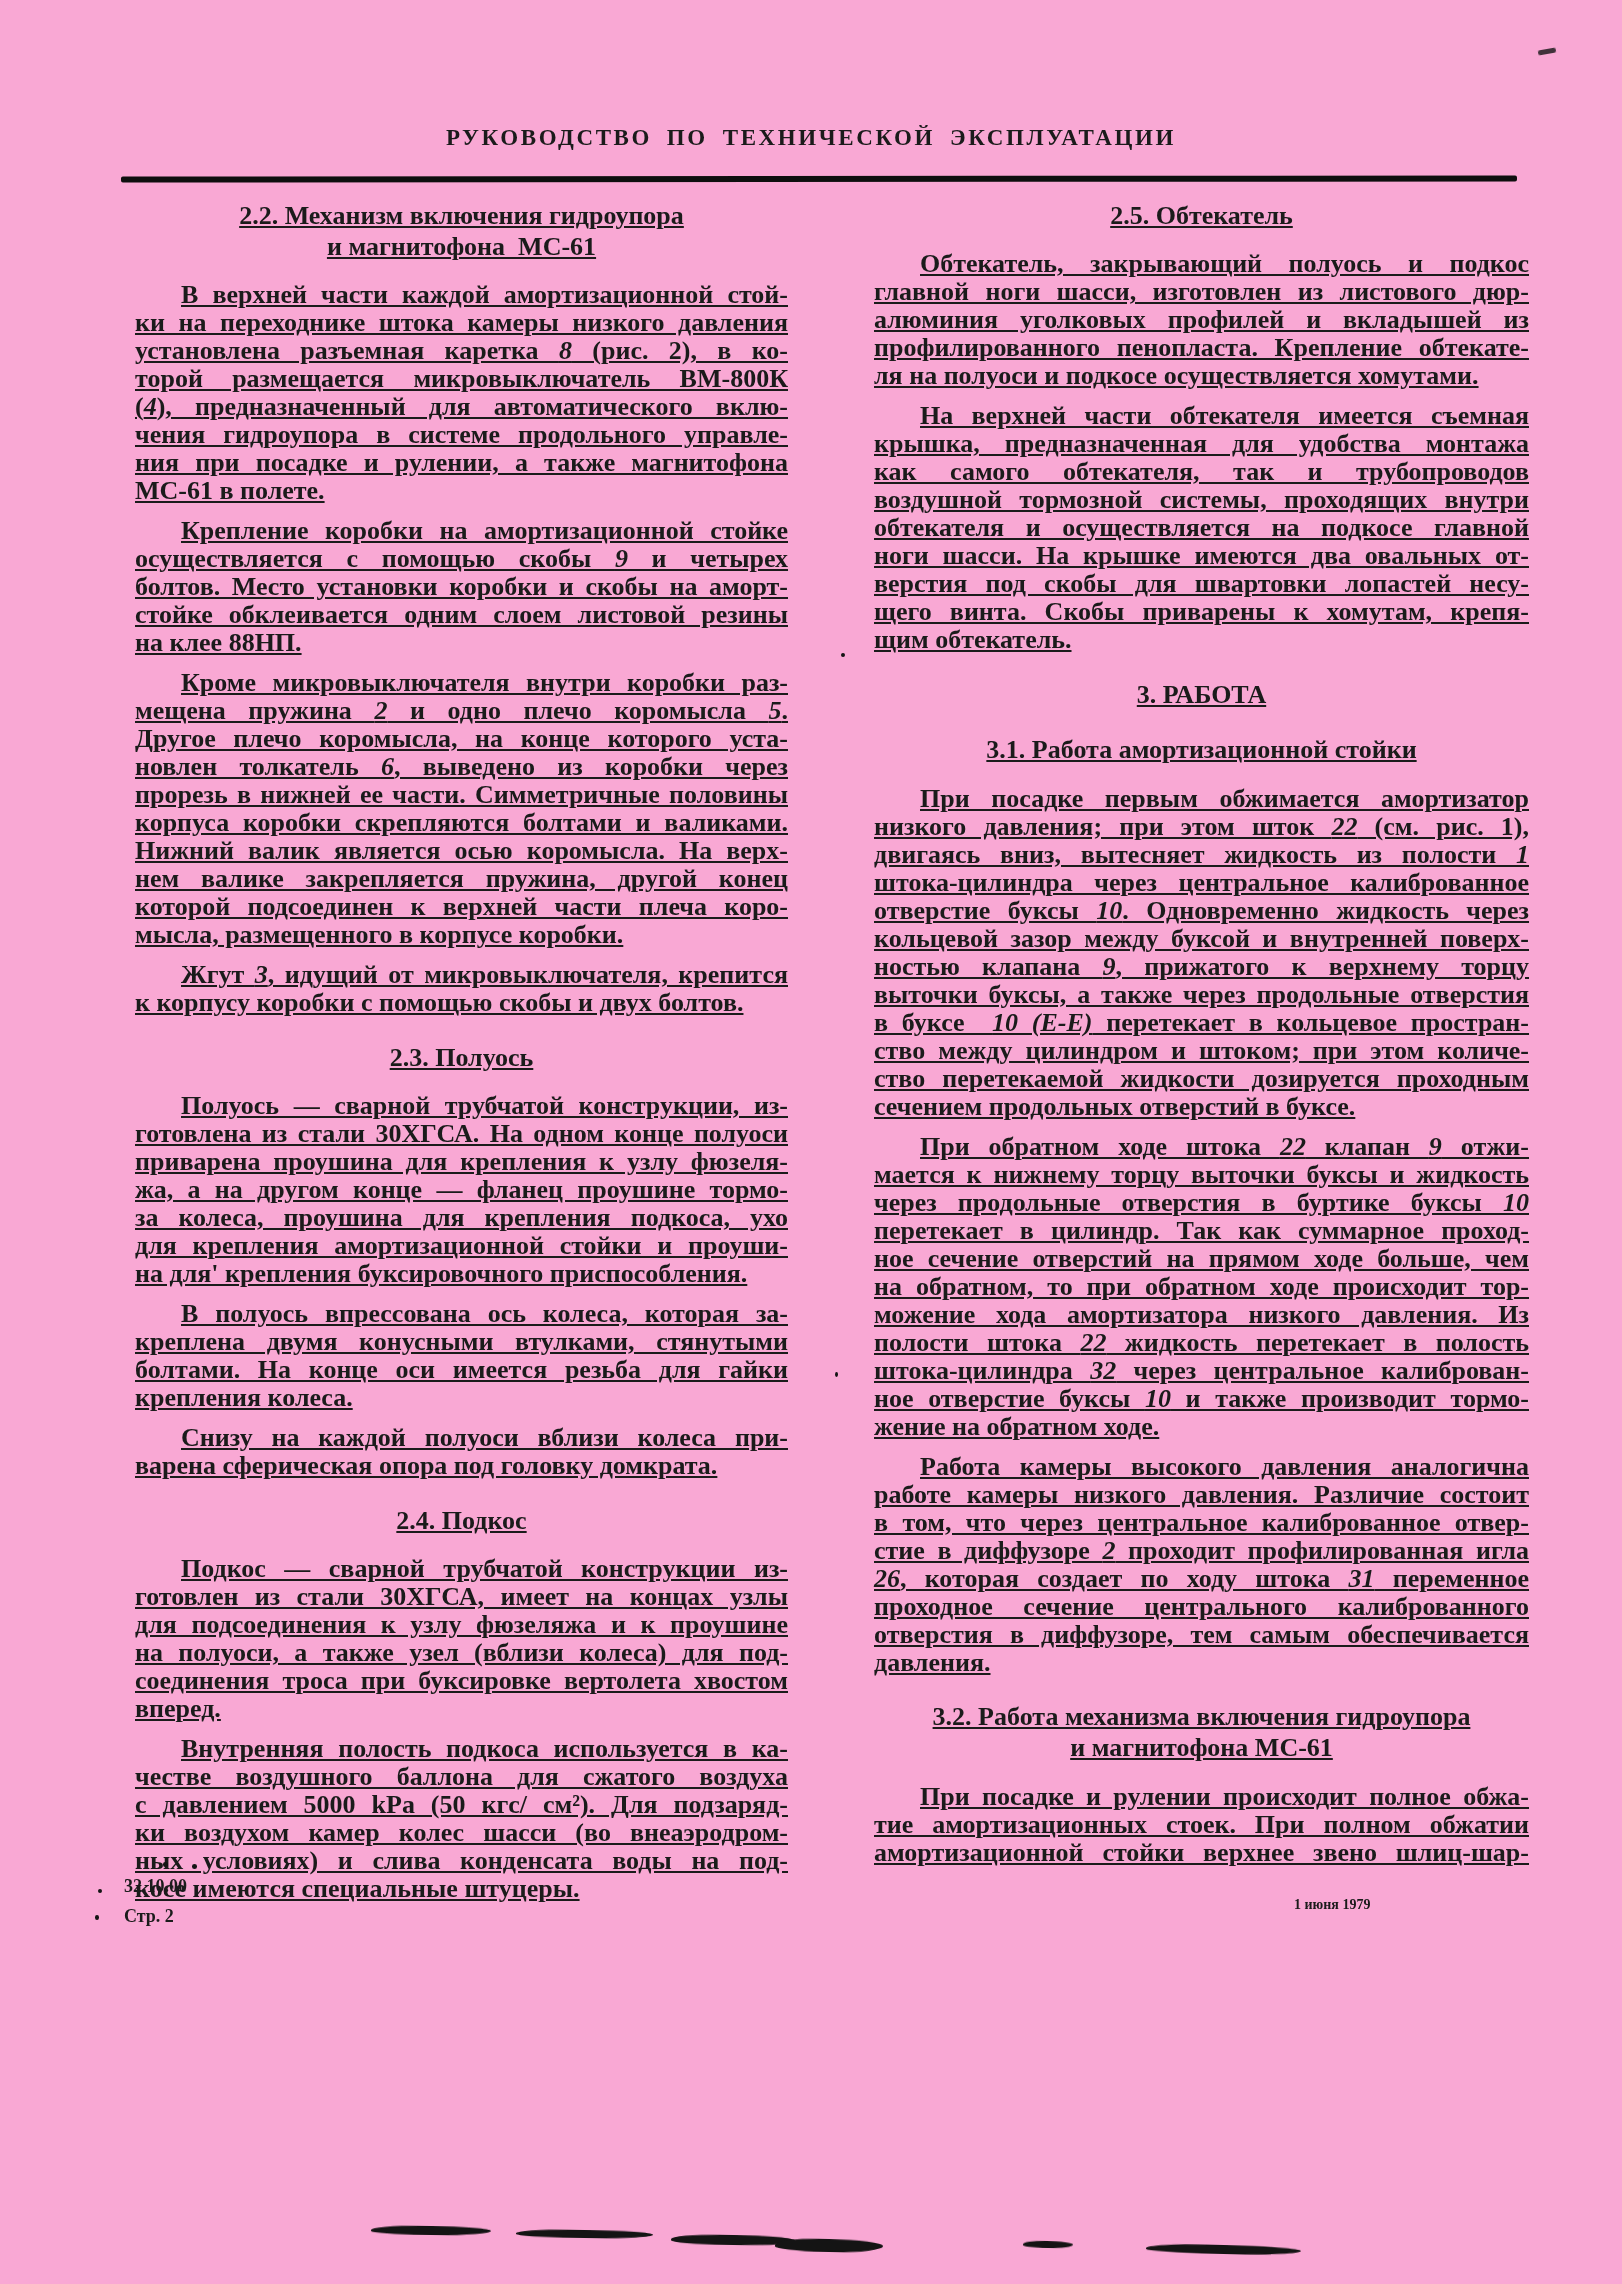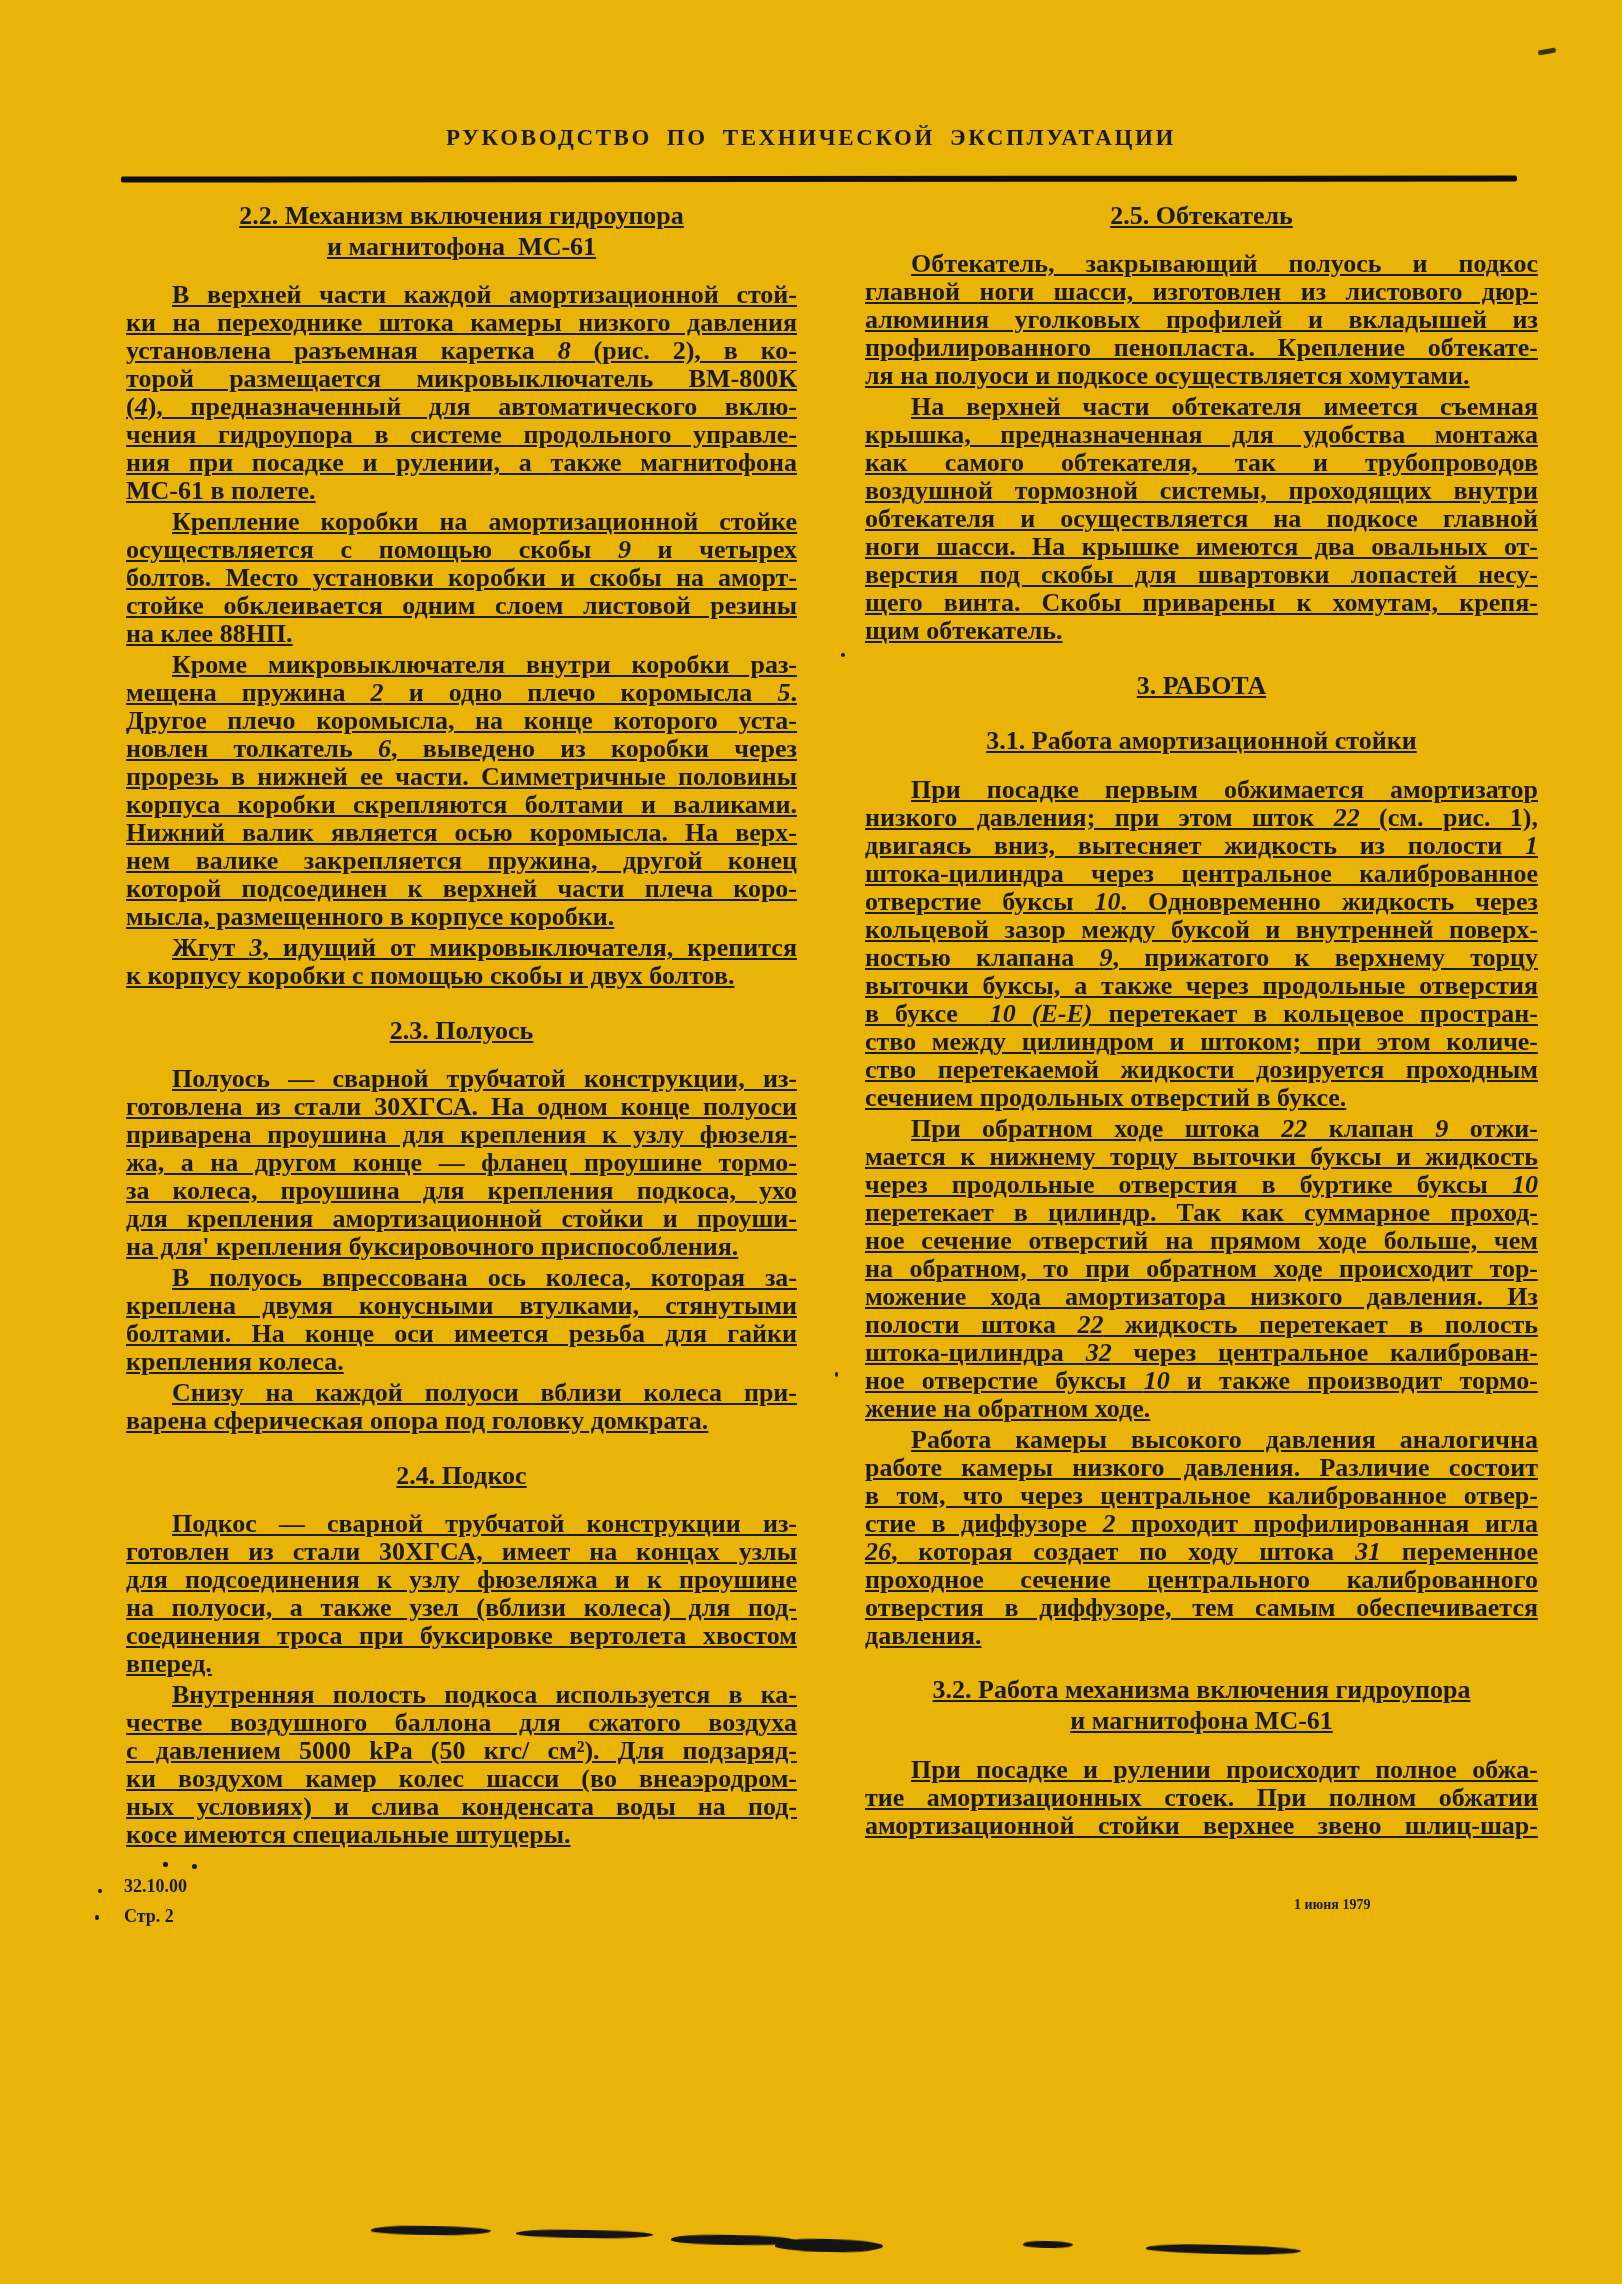--- a/index.html
+++ b/index.html
@@ -1,32 +1,32 @@
 <!DOCTYPE html>
 <html style="font-size:10.3px"><head>
 <meta charset="utf-8">
 <style>
   html,body{margin:0;padding:0;background:#e8e8e6;}
   .page{
     position:relative;width:1622px;height:2284px;margin:0 auto;
-    background:#eab308;overflow:hidden;
+    background:#f9a8d4;overflow:hidden;
     font-family:"Liberation Serif","DejaVu Serif",serif;color:#1b1b1b;
   }
   .doc-header{
     position:absolute;top:125px;left:0;width:100%;text-align:center;
     font-size:23px;font-weight:700;letter-spacing:2.6px;word-spacing:6.5px;
   }
   .header-rule{
     position:absolute;top:176px;left:121px;width:1396px;height:5.8px;
     background:#0e0e0e;border-radius:1.9px;transform:rotate(-0.04deg);
   }
   .column{position:absolute;top:200px;text-decoration:underline;}
   #col-left{left:123px;width:677px;}
   #col-right{left:862px;width:679px;}
-  .block{margin:3px;}
+  .block{margin:12px;}
   .block.heading{margin:24.5px 0 19.4px;}
   .column .block:first-child{margin-top:0;}
   .line{
     font-size:26px;line-height:28px;font-weight:700;
     text-align:justify;text-align-last:justify;
   }
   .heading .line{text-align:center;text-align-last:center;line-height:31px;}
   .para .line:first-child{text-indent:46px;}
   .line.line-final{text-align-last:left;}
   .line i{font-style:italic;}

